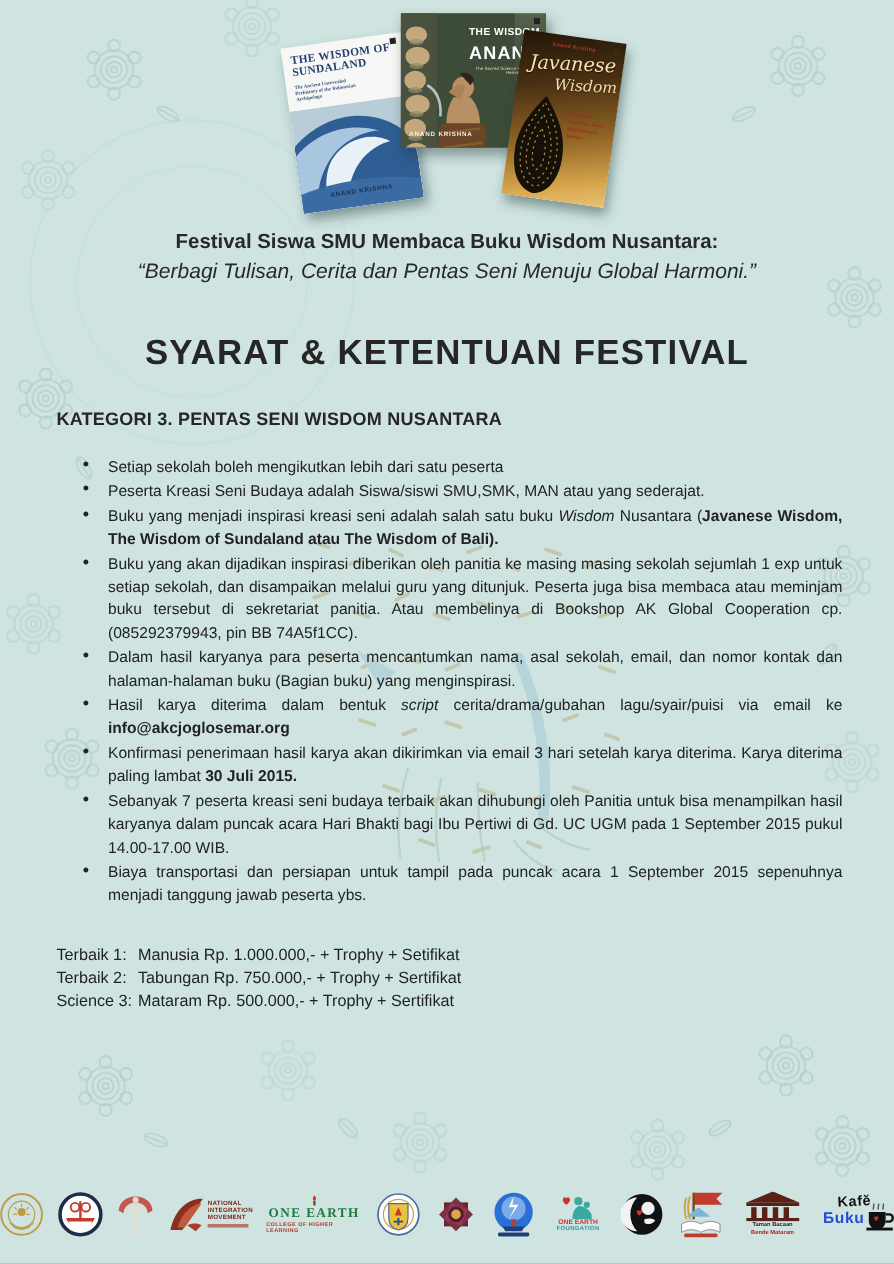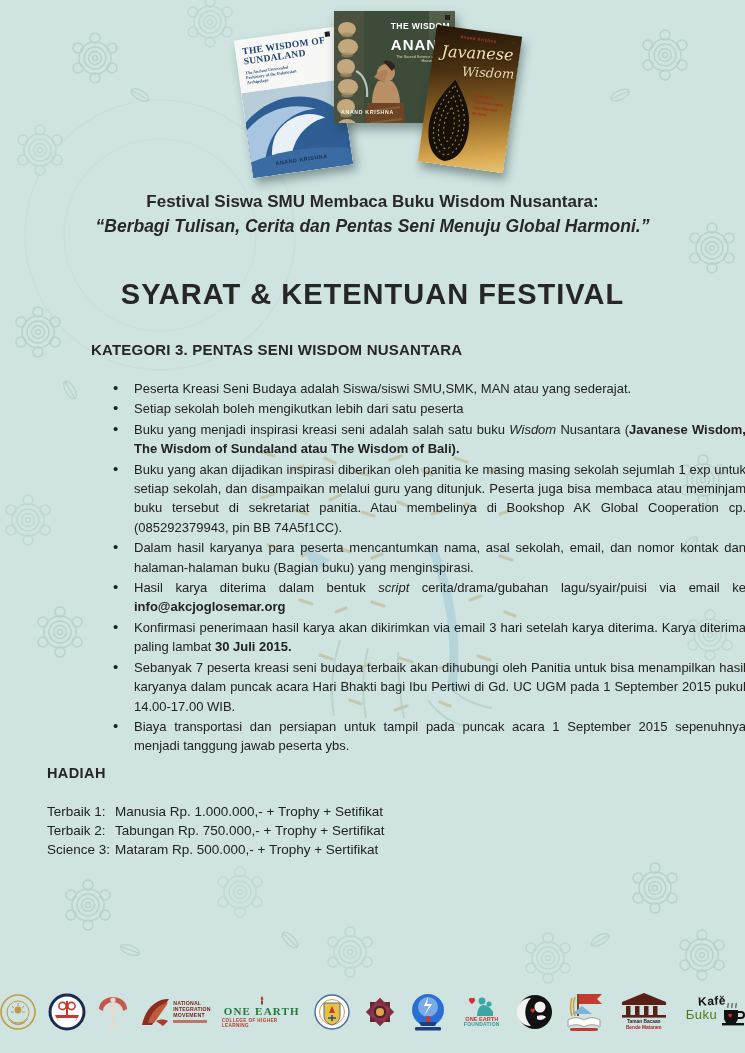--- a/index.html
+++ b/index.html
@@ -35,25 +35,25 @@
     background:linear-gradient(168deg,#241708 0%,#4a3012 30%,#926625 62%,#d9a94f 88%,#e7c177 100%);}
   .b3-author{position:absolute; top:6px; width:100%; text-align:center; font-size:4.4px; font-weight:bold; color:#b5372a; letter-spacing:.4px;}
   .b3-title1{position:absolute; top:13px; left:8px; font-family:"DejaVu Serif", serif; font-style:italic; font-size:16px; color:#f4e3b4; transform:rotate(-5deg); text-shadow:0 1px 1px rgba(0,0,0,.4);}
   .b3-title2{position:absolute; top:33px; left:31px; font-family:"DejaVu Serif", serif; font-style:italic; font-size:13px; color:#efdcae; transform:rotate(-5deg); text-shadow:0 1px 1px rgba(0,0,0,.4);}
   .b3-tag{position:absolute; top:62px; right:7px; width:32px; font-size:3.9px; font-weight:bold; color:#a42c1e; line-height:1.5; text-align:left;}
   .b3-gunungan{position:absolute; left:2px; bottom:4px; width:48px; height:84px;}
   .b3-pub{position:absolute; top:5px; right:5px; width:5px; height:5px; border-radius:50%; background:#3a2a10;}
 
   
   .headline1{position:absolute; top:192px; width:100%; text-align:center; font-size:17px; font-weight:bold; color:#282828;}
-  .headline2{position:absolute; top:216px; width:100%; text-align:center; font-size:17.5px; font-weight:bold; font-style:italic; color:#282828;}
+  .headline2{position:absolute; top:216px; width:100%; text-align:center; font-size:17.5px; font-weight:normal; font-style:italic; color:#282828;}
   .main-title{position:absolute; top:278px; width:100%; text-align:center; font-size:29px; font-weight:bold; letter-spacing:1px; color:#262626;}
 
   
-  .content{position:absolute; left:47px; top:341px; width:655px;margin-left:44px;}
+  .content{position:absolute; left:47px; top:341px; width:655px;}
   .cat-heading{font-size:15px; font-weight:bold; letter-spacing:.2px; color:#262626;}
   ul.rules{list-style:none; margin:21px 0 0 0; padding:0;}
   ul.rules li{position:relative; padding-left:43px; font-size:13px; line-height:19.4px; color:#222; margin-bottom:1px;}
   ul.rules li::before{content:"•"; position:absolute; left:22px; top:-1px; font-size:15px; color:#222;}
   ul.rules li.just{text-align:justify;}
   .it{font-style:italic;}
   .bd{font-weight:bold;}
 
   
   .hadiah{position:absolute; left:47px; top:765px; width:600px;}
@@ -69,21 +69,21 @@
   .nim-text{font-size:5.2px; color:#7c1f12; text-align:left; letter-spacing:.2px;}
   .nim-bar{width:34px; height:2.5px; background:#b03a2a; margin-top:1px; opacity:.65;}
   .oec-top{font-size:11px; color:#1e7a3c; letter-spacing:1.2px; font-weight:bold; font-family:"Liberation Serif", serif;}
   .oec-sub{font-size:4.6px; color:#b03a2a; letter-spacing:.4px; font-weight:bold; margin-top:1px;}
   .oef-top{font-size:5.6px; color:#d03030;}
   .oef-sub{font-size:5px; color:#2d9a92; letter-spacing:.3px;}
   .tb-line1{font-size:4.8px; color:#222;}
   .tb-line2{font-size:4.8px; color:#b02020;}
   .kafe-wrap{position:relative; width:62px; height:40px;}
   .kafe-1{position:absolute; top:2px; left:14px; font-size:12px; font-weight:bold; color:#111; transform:rotate(-3deg); letter-spacing:.5px;}
-  .kafe-2{position:absolute; top:15px; left:2px; font-size:13px; font-weight:normal; color:#4d7c0f; letter-spacing:.5px;}
+  .kafe-2{position:absolute; top:15px; left:2px; font-size:13px; font-weight:bold; color:#1d4ed8; letter-spacing:.5px;}
 </style>
 </head>
 <body>
 
 <div class="poster">
 
   <svg class="bgsvg" viewBox="0 0 745 1053">
     <defs>
       <g id="rose" fill="none" stroke="#97b9ae" stroke-width="1.4">
         <circle r="16"></circle>
@@ -220,34 +220,33 @@
     </div>
   </div>
 
   <div class="headline1">Festival Siswa SMU Membaca Buku Wisdom Nusantara:</div>
   <div class="headline2">“Berbagi Tulisan, Cerita dan Pentas Seni Menuju Global Harmoni.”</div>
   <div class="main-title">SYARAT &amp; KETENTUAN FESTIVAL</div>
 
   <div class="content">
     <div class="cat-heading">KATEGORI 3. PENTAS SENI WISDOM NUSANTARA</div>
     <ul class="rules">
+      <li><span>Setiap sekolah boleh mengikutkan lebih dari satu peserta</span></li>
       <li><span>Peserta Kreasi Seni Budaya adalah Siswa/siswi SMU,SMK, MAN atau yang sederajat.</span></li>
-      <li><span>Setiap sekolah boleh mengikutkan lebih dari satu peserta</span></li>
       <li class="just"><span>Buku yang menjadi inspirasi kreasi seni adalah salah satu buku </span><span class="it">Wisdom</span><span> Nusantara (</span><span class="bd">Javanese Wisdom, The Wisdom of Sundaland atau The Wisdom of Bali).</span></li>
       <li class="just"><span>Buku yang akan dijadikan inspirasi diberikan oleh panitia ke masing masing sekolah sejumlah 1 exp untuk setiap sekolah, dan disampaikan melalui guru yang ditunjuk. Peserta juga bisa membaca atau meminjam buku tersebut di sekretariat panitia. Atau membelinya di Bookshop AK Global Cooperation cp.(085292379943, pin BB 74A5f1CC).</span></li>
       <li class="just"><span>Dalam hasil karyanya para peserta mencantumkan nama, asal sekolah, email, dan nomor kontak dan halaman-halaman buku (Bagian buku) yang menginspirasi.</span></li>
       <li class="just"><span>Hasil karya diterima dalam bentuk </span><span class="it">script</span><span> cerita/drama/gubahan lagu/syair/puisi via email ke </span><span class="bd">info@akcjoglosemar.org</span></li>
       <li class="just"><span>Konfirmasi penerimaan hasil karya akan dikirimkan via email 3 hari setelah karya diterima. Karya diterima paling lambat </span><span class="bd">30 Juli 2015.</span></li>
       <li class="just"><span>Sebanyak 7 peserta kreasi seni budaya terbaik akan dihubungi oleh Panitia untuk bisa menampilkan hasil karyanya dalam puncak acara Hari Bhakti bagi Ibu Pertiwi di Gd. UC UGM pada 1 September 2015 pukul 14.00-17.00 WIB.</span></li>
       <li class="just"><span>Biaya transportasi dan persiapan untuk tampil pada puncak acara 1 September 2015 sepenuhnya menjadi tanggung jawab peserta ybs.</span></li>
     </ul>
   </div>
 
   <div class="hadiah">
-    <div class="hadiah-heading">HADIAH</div>
     <div class="prize-list">
       <div class="prize-row"><span class="prize-label">Terbaik 1:</span><span>Manusia Rp. 1.000.000,- + Trophy + Setifikat</span></div>
       <div class="prize-row"><span class="prize-label">Terbaik 2:</span><span>Tabungan Rp. 750.000,- + Trophy + Sertifikat</span></div>
       <div class="prize-row"><span class="prize-label">Science 3:</span><span>Mataram Rp. 500.000,- + Trophy + Sertifikat</span></div>
     </div>
   </div>
 
   <div class="logos">
 
     <div class="logo">

